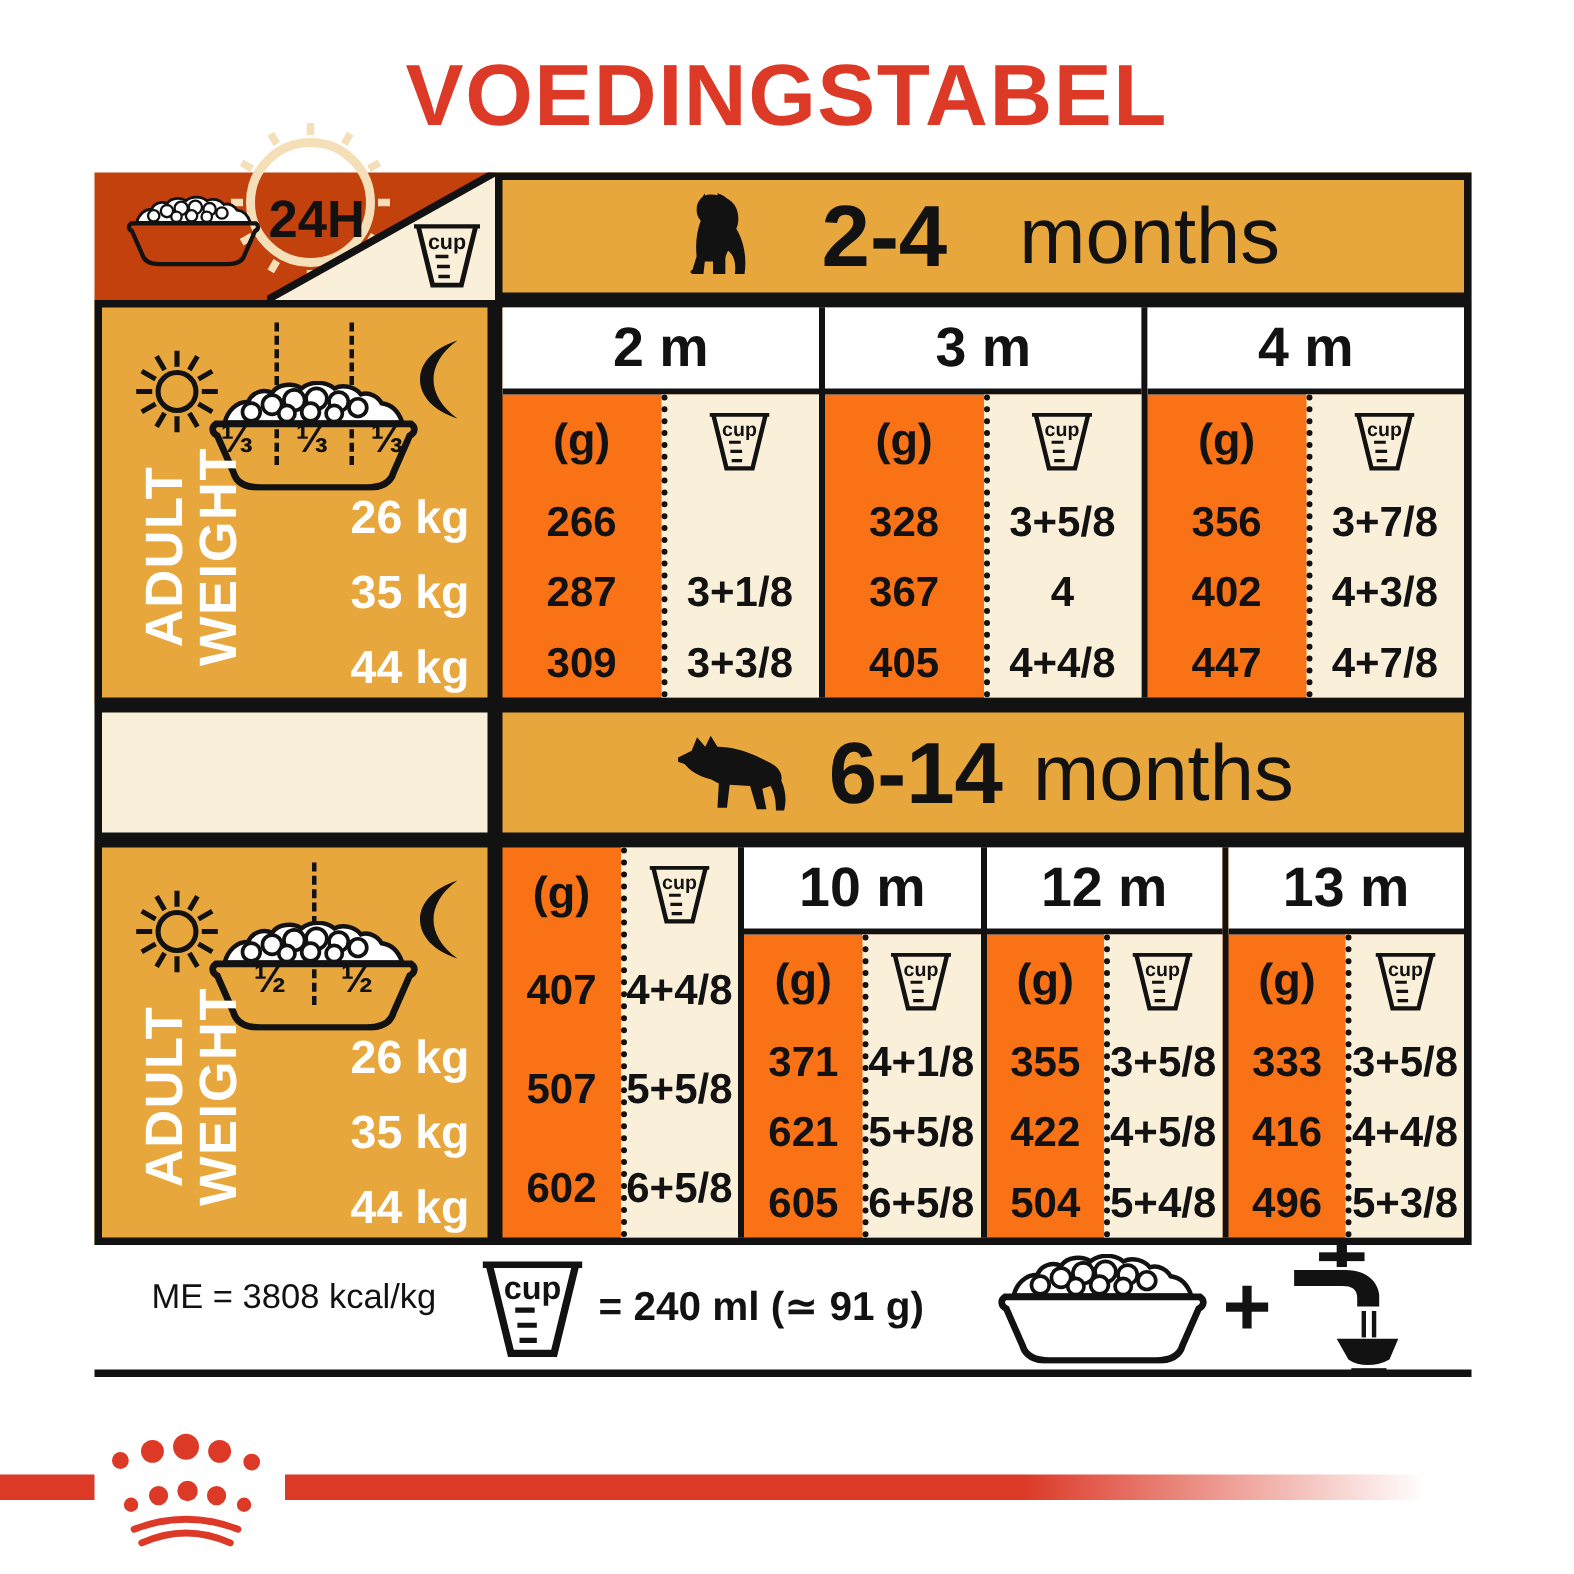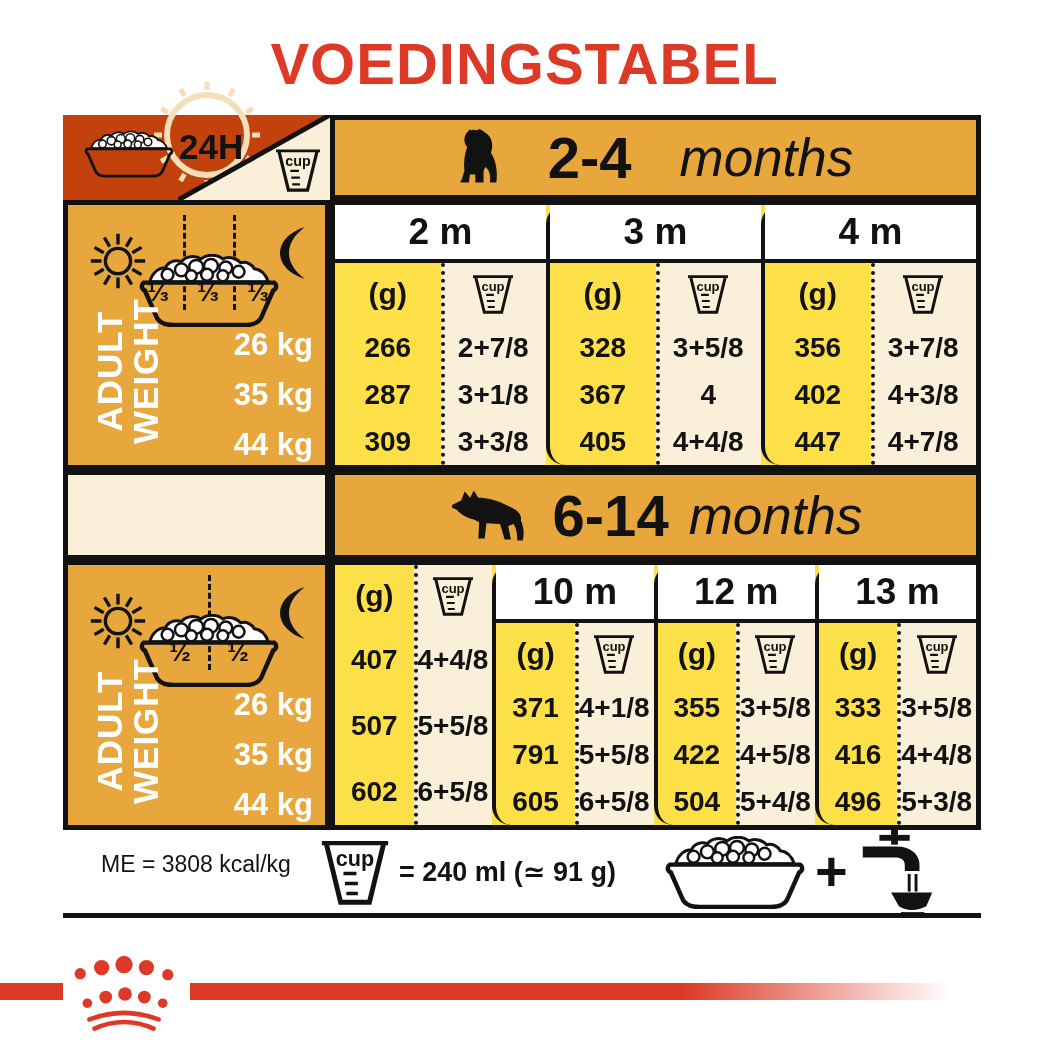--- a/index.html
+++ b/index.html
@@ -27,21 +27,21 @@
   .tri-cup { position:absolute; right:10px; bottom:6px; width:44px; height:48px; }
 
   
   .hdr {
     background:#E8A73D; border:5px solid #121212;
     display:flex; align-items:center; justify-content:center; gap:20px;
   }
   .hdrA { left:267px; top:0; width:651px; height:85px;gap:48px; }
   .hdrC { left:267px; top:355px; width:651px; height:90px; }
   .range { font-size:58px; font-weight:800; }
-  .word  { font-size:53px; font-weight:500;font-style:italic; }
+  .word  { font-size:53px; font-weight:500; }
   .dogsvg { fill:#121212; }
 
   .creamC { left:0; top:355px; width:267px; height:90px; background:#FAEFD9; border:5px solid #121212; }
 
   
   .gold { background:#E8A73D; border:5px solid #121212; }
   .goldB { left:0; top:85px;  width:267px; height:270px; }
   .goldD { left:0; top:445px; width:267px; height:270px; }
   .gold { position:absolute; }
   .sun  { position:absolute; left:16px; top:22px; width:68px; height:68px; }
@@ -54,25 +54,25 @@
   .vlabel {
     position:absolute; left:-20px; top:118px; width:160px; height:96px;
     transform:rotate(-90deg); display:flex; flex-direction:column; justify-content:center;
     text-align:center; color:#fff; font-weight:800; font-size:35px; line-height:1.02; letter-spacing:1px;
   }
   .weights { position:absolute; right:0; top:115px; width:120px; height:150px; display:flex; flex-direction:column; }
   .weights > div { flex:1; display:flex; align-items:center; justify-content:flex-end; padding-right:12px;
                    color:#fff; font-weight:800; font-size:31px; }
 
   
-  .grid { border:5px solid #121212; display:flex; background:#fde047; }
+  .grid { border:5px solid #121212; display:flex; background:#f97316; }
   .gridB { left:267px; top:85px;  width:651px; height:270px; }
   .gridD { left:267px; top:445px; width:651px; height:270px; }
   .col { flex:1; display:flex; flex-direction:column; }
-  .col + .col { border-left:4px solid #121212;border-radius:19px; }
+  .col + .col { border-left:4px solid #121212; }
   .mhead { height:58px; flex:none; border-bottom:4px solid #121212;
            display:flex; align-items:center; justify-content:center;
            font-size:37px; font-weight:800; background:#fff; }
   .mbody { position:relative; flex:1; }
   .bgR { position:absolute; left:50%; top:0; right:0; bottom:0; background:#FAEFD9; border-left:4px dotted #121212; }
   .rows { position:relative; height:100%; display:flex; flex-direction:column; }
   .r { display:flex; }
   .r.icons { height:62px; flex:none; }
   .r.data { flex:1; }
   .c { width:50%; display:flex; align-items:center; justify-content:center; font-weight:700; font-size:28px; }
@@ -216,21 +216,20 @@
                 <svg class="cupsvg" viewBox="0 0 46 50">
                     <path class="s" d="M3,5 L13,46 L33,46 L43,5"></path>
                     <path class="s2" d="M0,5 L46,5"></path>
                     <path class="t" d="M15,26 h9 M16,33 h9 M17,40 h8"></path>
                     <text x="23" y="21">cup</text>
                   </svg>
               </div>
             </div>
             <div class="r data">
                 <div class="c">266</div>
-                <div class="c">2+7/8</div>
               </div>
             <div class="r data">
                 <div class="c">287</div>
                 <div class="c">3+1/8</div>
               </div>
             <div class="r data">
                 <div class="c">309</div>
                 <div class="c">3+3/8</div>
               </div>
           </div>
@@ -393,21 +392,21 @@
                     <path class="t" d="M15,26 h9 M16,33 h9 M17,40 h8"></path>
                     <text x="23" y="21">cup</text>
                   </svg>
               </div>
             </div>
             <div class="r data">
                 <div class="c">371</div>
                 <div class="c">4+1/8</div>
               </div>
             <div class="r data">
-                <div class="c">791</div>
+                <div class="c">621</div>
                 <div class="c">5+5/8</div>
               </div>
             <div class="r data">
                 <div class="c">605</div>
                 <div class="c">6+5/8</div>
               </div>
           </div>
         </div>
       </div>
       <div class="col">

